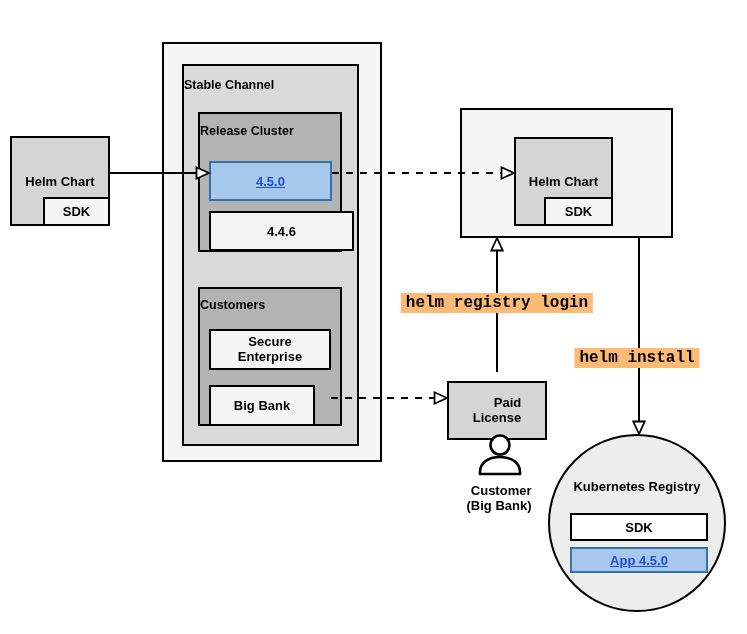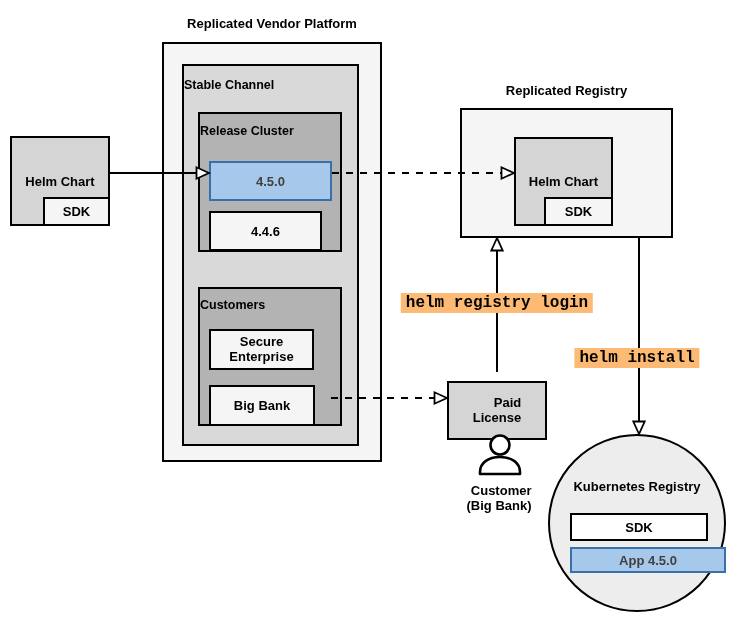--- a/index.html
+++ b/index.html
@@ -15,52 +15,52 @@
   .title { position:absolute; text-align:center; font-size:13px; }
 
   
   .fill-outer   { background:#f5f5f5; }
   .fill-mid     { background:#d9d9d9; }
   .fill-dark    { background:#b3b3b3; }
   .fill-chart   { background:#d5d5d5; }
   .fill-light   { background:#f5f5f5; }
   .fill-white   { background:#ffffff; }
   .fill-circle  { background:#ededed; }
-  .fill-blue    { background:#a6c8ea; border-color:#3a70aa; color:#404040; }
+  .fill-blue    { background:#a6c8ea; border-color:#3a70aa; color:#1d4ed8;text-decoration:underline; }
 
   
   .platform-box { left:162px; top:42px; width:220px; height:420px; }
   .platform-title { left:162px; top:16px; width:220px; }
   .stable-box { left:182px; top:64px; width:177px; height:382px; padding-top:12px; }
   .rh-box { left:198px; top:112px; width:144px; height:140px; padding-top:10px; }
   .r450 { left:209px; top:153px; width:123px; height:40px; }
-  .r446 { left:209px; top:203px; width:113px; height:40px; }
+  .r446 { left:209px; top:203px; width:145px; height:40px; }
   .cust-box { left:198px; top:287px; width:144px; height:139px; padding-top:9px; }
-  .se-box { left:209px; top:321px; width:105px; height:41px; }
+  .se-box { left:209px; top:321px; width:122px; height:41px; }
   .bb-box { left:209px; top:377px; width:106px; height:41px; }
 
   
   .helm-src { left:10px; top:128px; width:100px; height:90px; }
   .sdk-sub { position:absolute; right:-2px; bottom:-2px; box-sizing:border-box; border:2px solid #000; }
   .sdk-src { width:67px; height:29px; }
 
   
   .registry-title { left:460px; top:83px; width:213px; }
   .registry-box { left:460px; top:108px; width:213px; height:130px; }
   .reg-helm { left:514px; top:129px; width:99px; height:89px; }
   .sdk-reg { width:69px; height:29px; }
 
   
   .paid-box { left:447px; top:373px; width:100px; height:59px;text-align:right; }
 
   
   .circle { left:548px; top:434px; width:178px; height:178px; border-radius:50%; }
   .circle-title { position:absolute; left:0; top:43px; width:100%; text-align:center; font-size:13px; }
   .k8s-sdk { position:absolute; left:20px; top:69px; width:138px; height:28px; border:2px solid #000; box-sizing:border-box; }
-  .k8s-app { position:absolute; left:20px; top:103px; width:156px; height:26px; border:2px solid #3a70aa; box-sizing:border-box; font-size:13px; }
+  .k8s-app { position:absolute; left:20px; top:103px; width:138px; height:26px; border:2px solid #3a70aa; box-sizing:border-box; font-size:13px; }
 
   
   .cmd {
     position:absolute; transform:translate(-50%,-50%);
     font-family:"Liberation Mono","DejaVu Sans Mono", monospace;
     font-weight:bold; font-size:16px; background:#fdba74; padding:1px 5px;
     white-space:nowrap; z-index:6;
   }
   .cmd-login { left:497px; top:303px; }
   .cmd-install { left:637px; top:358px; }
@@ -71,21 +71,20 @@
   }
 
   .overlay { position:absolute; left:0; top:0; width:747px; height:634px; z-index:5; pointer-events:none; }
   .person-svg { position:absolute; left:474px; top:430px; z-index:4; }
 </style>
 </head>
 <body>
 
 <div class="canvas">
 
-  <div class="title platform-title">Replicated Vendor Platform</div>
   <div class="box fill-outer platform-box"></div>
 
   <div class="box fill-mid stable-box">
     <span class="grp-label">Stable Channel</span>
   </div>
 
   <div class="box fill-dark rh-box">
     <span class="grp-label">Release Cluster</span>
   </div>
   <div class="box fill-blue leaf r450">
@@ -106,21 +105,20 @@
     <span>Big Bank</span>
   </div>
 
   <div class="box fill-chart leaf helm-src">
     <span>Helm Chart</span>
     <div class="sdk-sub fill-light leaf sdk-src">
       <span>SDK</span>
     </div>
   </div>
 
-  <div class="title registry-title">Replicated Registry</div>
   <div class="box fill-outer registry-box"></div>
   <div class="box fill-chart leaf reg-helm">
     <span>Helm Chart</span>
     <div class="sdk-sub fill-light leaf sdk-reg">
       <span>SDK</span>
     </div>
   </div>
 
   <div class="box fill-chart leaf paid-box">
     <span class="multiline">Paid

